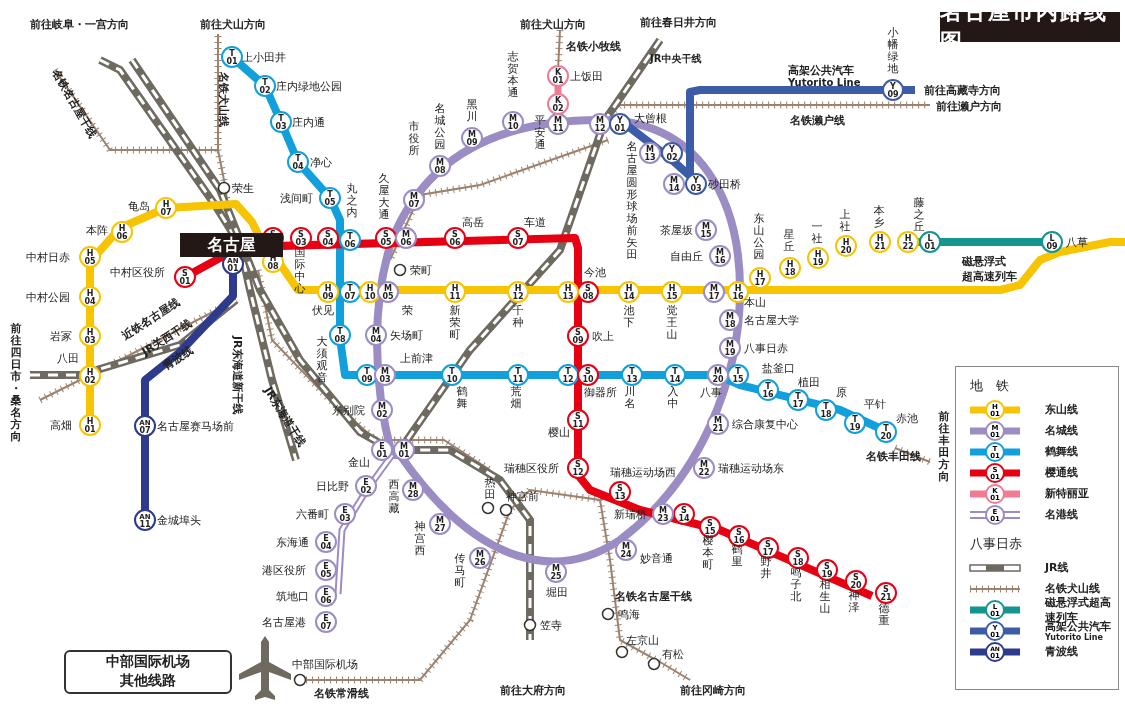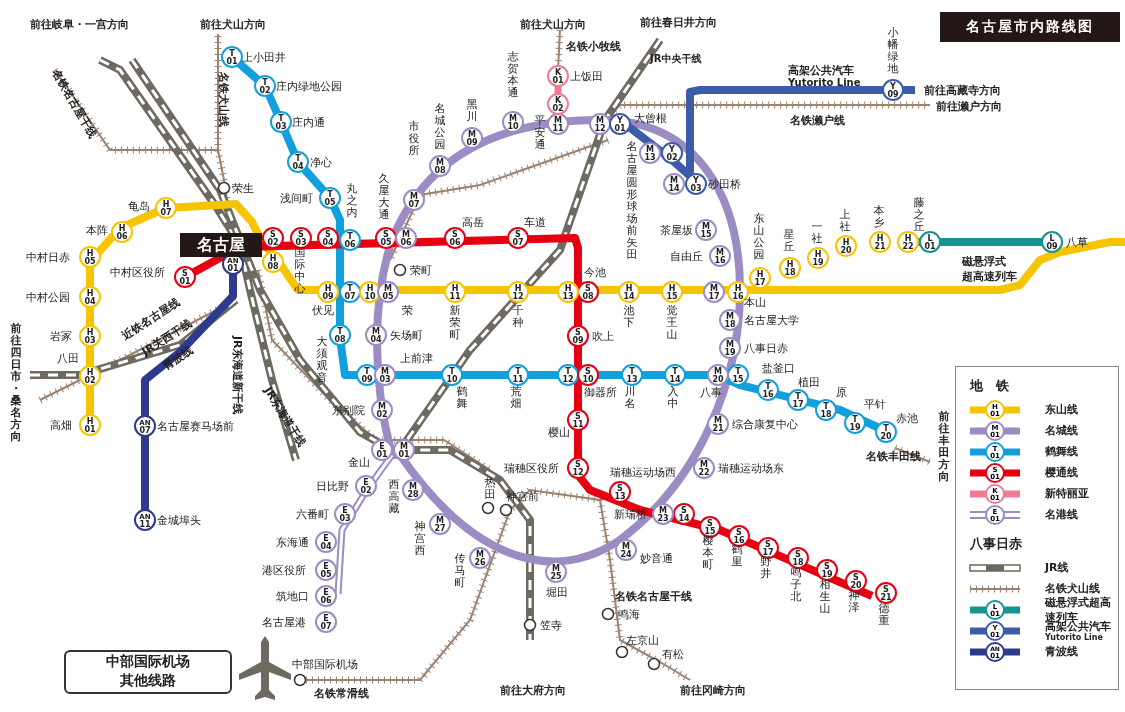--- a/index.html
+++ b/index.html
@@ -1,22 +1,22 @@
 <!DOCTYPE html>
 <html><head>
 <meta charset="utf-8">
 <style>
   html,body{margin:0;padding:0;background:#fff;}
   body{width:1125px;height:712px;overflow:hidden;position:relative;font-family:"DejaVu Sans",sans-serif;}
   #map{position:absolute;left:0;top:0;width:1125px;height:712px;}
-  .title-box{position:absolute;left:940px;top:12px;width:180px;height:30px;background:#231815;color:#fff;font-size:14px;font-weight:bold;display:flex;align-items:center;justify-content:center;letter-spacing:2px;}
+  .title-box{position:absolute;left:940px;top:12px;width:180px;height:30px;background:#231815;color:#fff;font-size:22px;font-weight:bold;display:flex;align-items:center;justify-content:center;letter-spacing:2px;}
   .airport-box{position:absolute;left:64px;top:650px;width:164px;height:40px;border:2px solid #333;border-radius:6px;background:#fff;font-size:14px;font-weight:bold;text-align:center;line-height:19px;color:#222;}
-  .nagoya-box{position:absolute;left:180px;top:233px;width:82px;height:24px;background:#231815;color:#fff;font-size:16px;font-weight:bold;display:flex;align-items:center;justify-content:center;}
+  .nagoya-box{position:absolute;left:180px;top:233px;width:103px;height:24px;background:#231815;color:#fff;font-size:16px;font-weight:bold;display:flex;align-items:center;justify-content:center;}
   .legend{position:absolute;left:955px;top:366px;width:162px;height:322px;border:1px solid #888;background:#fff;}
-  .legend .hdr{font-size:13px;font-weight:bold;margin:10px 0 4px 14px;color:#222;}
+  .legend .hdr{font-size:13px;font-weight:normal;margin:10px 0 4px 14px;color:#222;}
   .legend .row{display:flex;align-items:center;height:21px;margin-left:12px;}
   .legend .sw{width:56px;height:20px;position:relative;}
   .legend .lbl{font-size:11px;font-weight:bold;margin-left:21px;color:#222;}
   .legend .sub{font-size:8px;display:block;line-height:8px;}
   svg text{font-family:"DejaVu Sans",sans-serif;}
 </style>
 </head>
 <body>
 
 <svg id="map" viewBox="0 0 1125 712" xmlns="http://www.w3.org/2000/svg">

